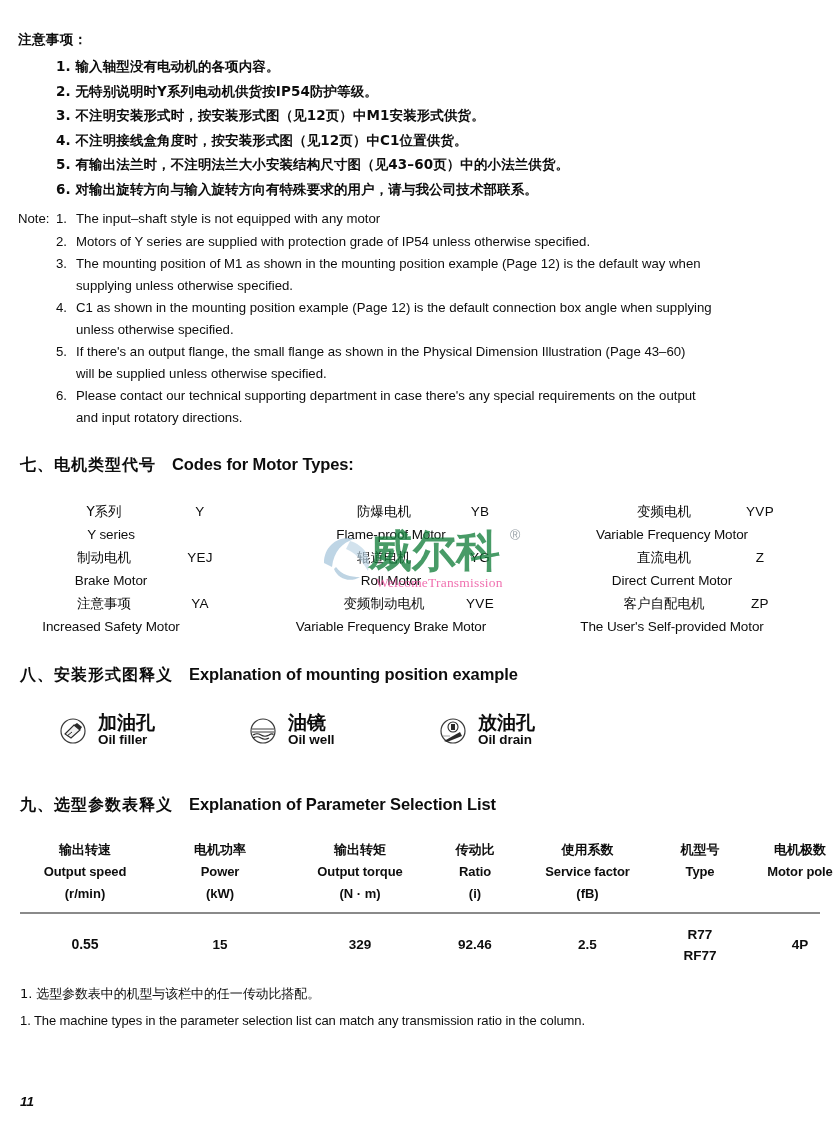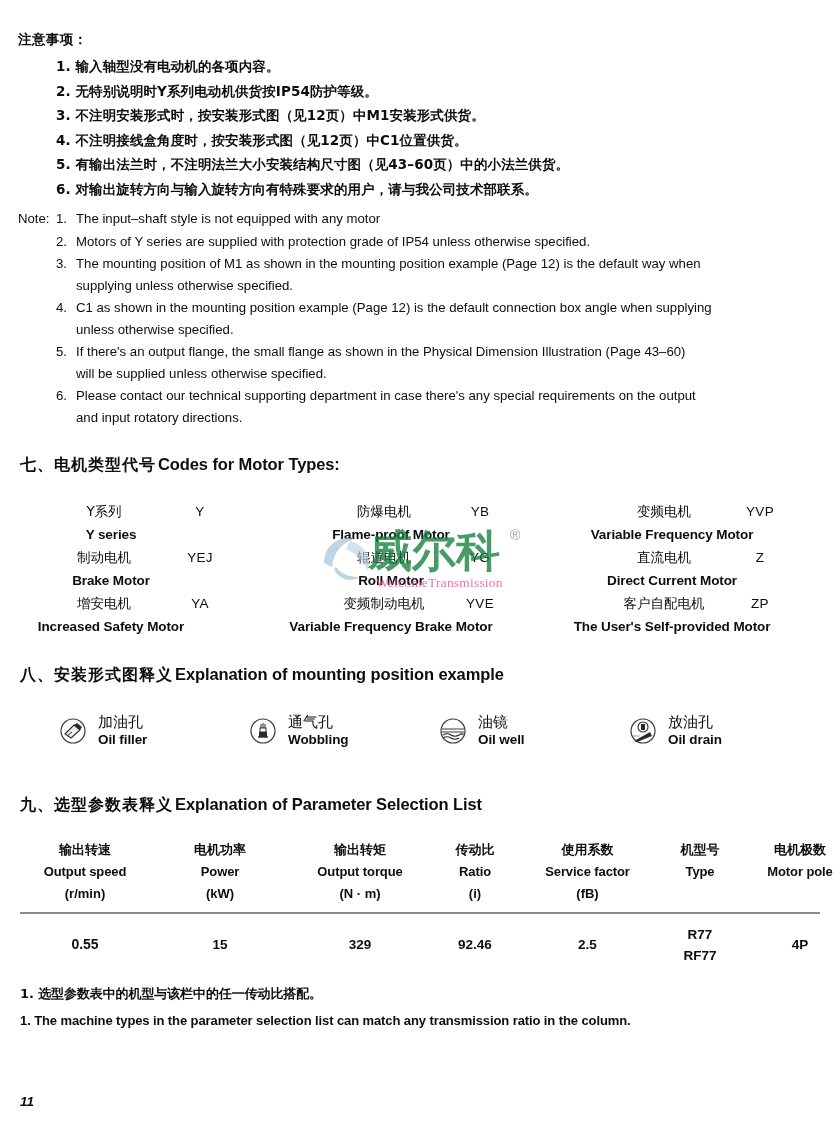--- a/index.html
+++ b/index.html
@@ -99,21 +99,21 @@
     font-weight: 700;
     white-space: nowrap;
   }
   .sec-head .idx {
     font-size: 16px;
     letter-spacing: 1px;
     margin-top: 28px;
   }
   .sec-head .en {
     font-size: 16.5px;
-    margin-left: 2px;
+    margin-left: 16px;
     letter-spacing: -.1px;
   }
 
   
   .motor-codes {
     position: absolute;
     left: 0px;
     top: 500px;
     width: 840px;
     display: grid;
@@ -134,21 +134,21 @@
     text-align: center;
   }
   .mc-code {
     width: 72px;
     text-align: center;
     letter-spacing: .3px;
   }
   .mc-line2 {
     text-align: center;
     font-size: 13.5px;
-    font-weight: 700;
+    font-weight: 400;
     line-height: 23px;
     padding-right: 60px;
     letter-spacing: -.1px;
   }
   .mc-col.c1 .mc-line2 { padding-right: 58px; }
   .mc-col.c2 .mc-line2 { padding-right: 58px; }
   .mc-col.c3 .mc-line2 { padding-right: 56px; }
 
   
   .watermark {
@@ -215,22 +215,22 @@
   .mount-sym {
     flex: 0 0 auto;
     width: 30px;
     height: 30px;
     margin-right: 10px;
   }
   .mount-labels {
     line-height: 18px;
   }
   .mount-cn {
-    font-size: 15px;
-    font-weight: 400;
+    font-size: 19px;
+    font-weight: 700;
   }
   .mount-en {
     font-size: 13.5px;
     font-weight: 700;
     letter-spacing: -.1px;
   }
 
   
   .param-table {
     position: absolute;
@@ -272,21 +272,21 @@
 
   
   .footnotes {
     position: absolute;
     left: 20px;
     top: 980px;
     width: 800px;
   }
   .fn {
     font-size: 13px;
-    font-weight: 700;
+    font-weight: 400;
     line-height: 27px;
     letter-spacing: -.1px;
     white-space: nowrap;
   }
 
   
   .page-num {
     position: absolute;
     left: 20px;
     top: 1094px;
@@ -383,21 +383,21 @@
       </div>
       <div class="mc-entry">
         <div class="mc-line1">
           <span class="mc-cn cn">制动电机</span>
           <span class="mc-code">YEJ</span>
         </div>
         <div class="mc-line2">Brake Motor</div>
       </div>
       <div class="mc-entry">
         <div class="mc-line1">
-          <span class="mc-cn cn">增安电机</span>
+          <span class="mc-cn cn">注意事项</span>
           <span class="mc-code">YA</span>
         </div>
         <div class="mc-line2">Increased Safety Motor</div>
       </div>
     </div>
 
     <div class="mc-col c2">
       <div class="mc-entry">
         <div class="mc-line1">
           <span class="mc-cn cn">防爆电机</span>
@@ -471,33 +471,20 @@
         <path d="M7 18 L16 9 L22 14 L13 22 Z" fill="#f0f0f0" stroke="#2a2a2a" stroke-width="1.1"></path>
         <path d="M16 9 L22 14 L24 11 L19 7 Z" fill="#2a2a2a"></path>
         <path d="M9 20 L14 16" stroke="#2a2a2a" stroke-width="1"></path>
       </svg>
       <div class="mount-labels">
         <div class="mount-cn cn">加油孔</div>
         <div class="mount-en">Oil filler</div>
       </div>
     </div>
 
-    <div class="mount-item">
-      <svg class="mount-sym" viewBox="0 0 30 30">
-        <circle cx="15" cy="15" r="12" fill="none" stroke="#3a3a3a" stroke-width="1.2"></circle>
-        <rect x="11" y="16" width="8" height="5" fill="#2a2a2a"></rect>
-        <rect x="12" y="12" width="6" height="4" fill="none" stroke="#2a2a2a" stroke-width="1"></rect>
-        <path d="M13 12 L13 8 M15 12 L15 7 M17 12 L17 8" stroke="#2a2a2a" stroke-width="1"></path>
-        <path d="M10 21 L20 21" stroke="#2a2a2a" stroke-width="1.4"></path>
-      </svg>
-      <div class="mount-labels">
-        <div class="mount-cn cn">通气孔</div>
-        <div class="mount-en">Wobbling</div>
-      </div>
-    </div>
 
     <div class="mount-item">
       <svg class="mount-sym" viewBox="0 0 30 30">
         <circle cx="15" cy="15" r="12" fill="none" stroke="#3a3a3a" stroke-width="1.2"></circle>
         <path d="M4 13 L26 13" stroke="#3a3a3a" stroke-width="1"></path>
         <path d="M4 16 L26 16" stroke="#3a3a3a" stroke-width="1"></path>
         <path d="M5 19 Q9 16.5 13 19 Q17 21.5 21 19 Q24 17 25.5 18.5" fill="none" stroke="#2a2a2a" stroke-width="1.2"></path>
         <path d="M5 22 Q9 19.5 13 22 Q17 24.5 21 22" fill="none" stroke="#2a2a2a" stroke-width="1.2"></path>
       </svg>
       <div class="mount-labels">

